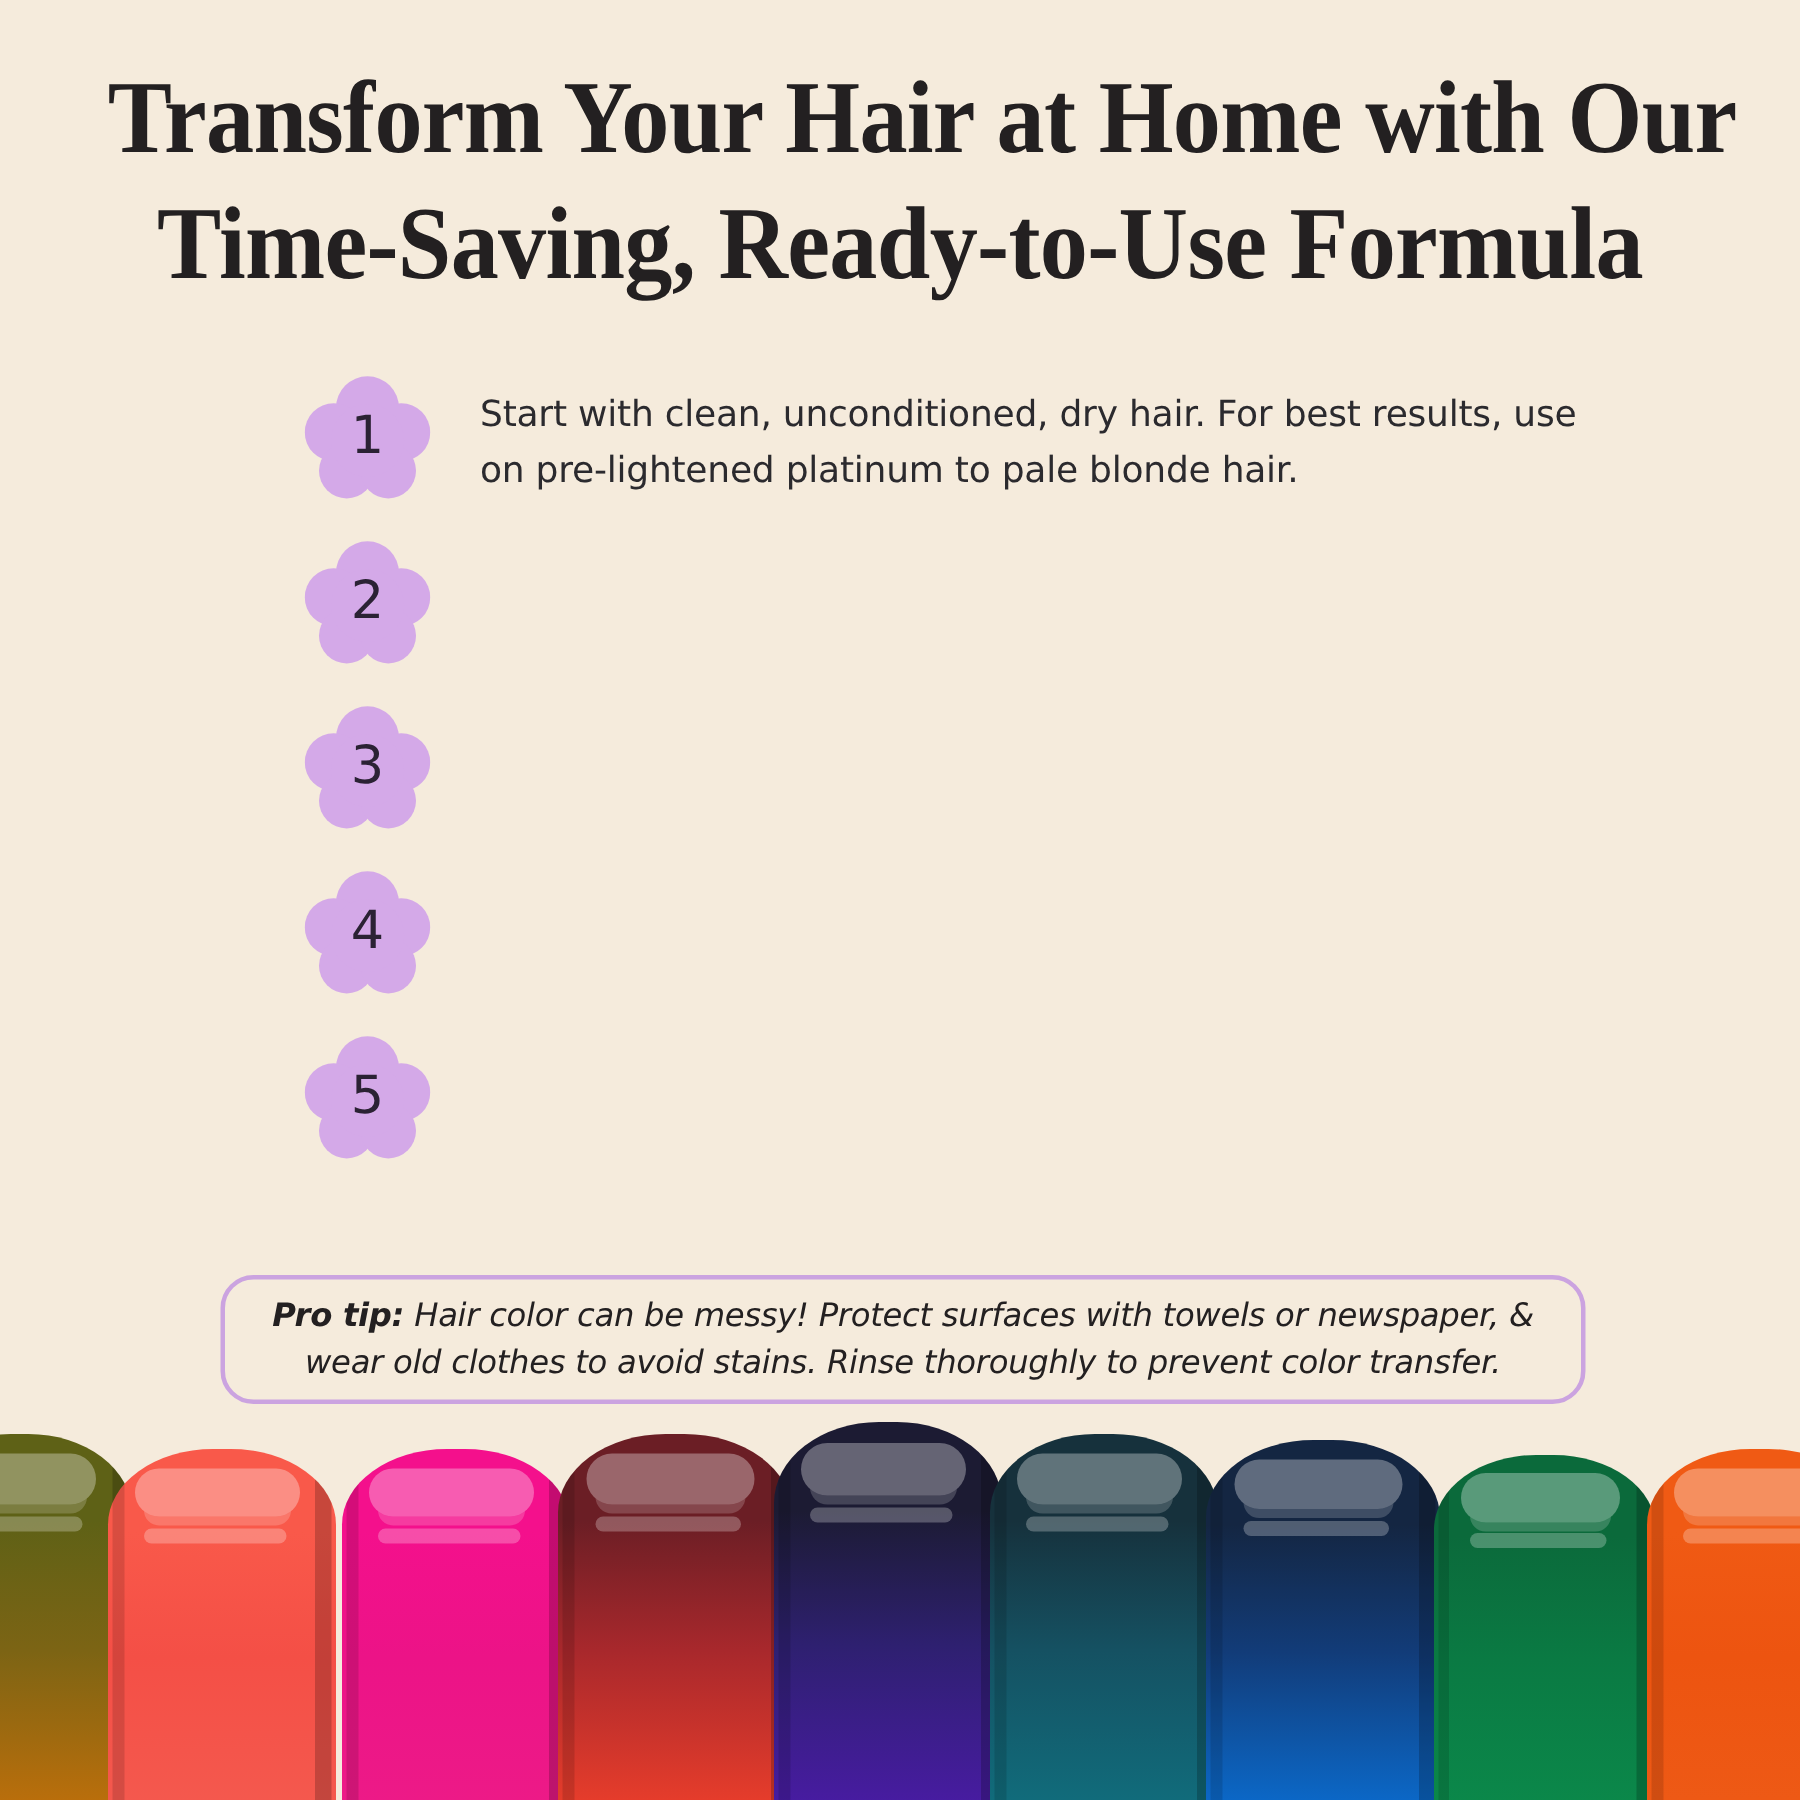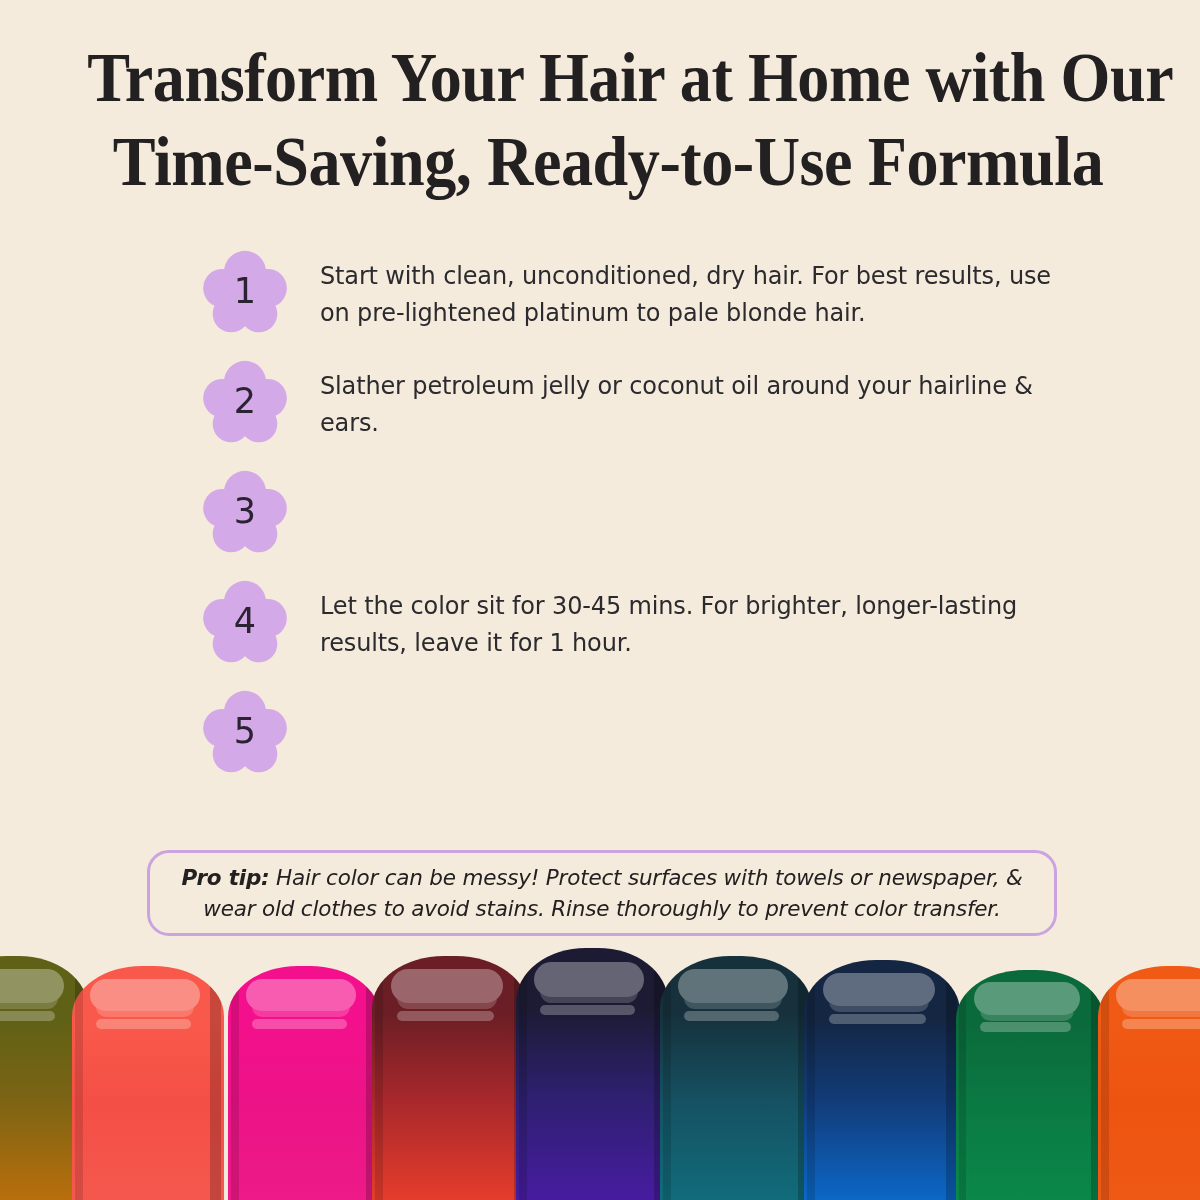--- a/index.html
+++ b/index.html
@@ -12,21 +12,21 @@
 
   body {
     background:#F5EBDC;
     font-family:"Liberation Sans", sans-serif;
     position:relative;
   }
 
   
   .title-block{
     position:absolute;
-    top:36px; left:16px; right:0;
+    top:36px; left:0; right:0;
     text-align:center;
     padding:0 32px;
   }
   .title-line{
     font-family:"Liberation Serif", serif;
     font-size:69px;
     line-height:84px;
     font-weight:700;
     color:#232021;
     letter-spacing:-0.5px;
@@ -190,21 +190,20 @@
           <circle cx="50" cy="26" r="25"></circle>
           <circle cx="23.2" cy="45.5" r="23"></circle>
           <circle cx="76.8" cy="45.5" r="23"></circle>
           <circle cx="33.5" cy="76" r="22"></circle>
           <circle cx="66.5" cy="76" r="22"></circle>
           <circle cx="50" cy="52" r="29"></circle>
         </g>
       </svg>
       <span class="badge-num">2</span>
     </div>
-    <div class="step-text">Slather petroleum jelly or coconut oil around your hairline &amp; ears.</div>
   </div>
 
   <div class="step">
     <div class="badge">
       <svg viewBox="0 0 100 100" aria-hidden="true">
         <g fill="#D4A9E8">
           <circle cx="50" cy="26" r="25"></circle>
           <circle cx="23.2" cy="45.5" r="23"></circle>
           <circle cx="76.8" cy="45.5" r="23"></circle>
           <circle cx="33.5" cy="76" r="22"></circle>
@@ -223,21 +222,20 @@
           <circle cx="50" cy="26" r="25"></circle>
           <circle cx="23.2" cy="45.5" r="23"></circle>
           <circle cx="76.8" cy="45.5" r="23"></circle>
           <circle cx="33.5" cy="76" r="22"></circle>
           <circle cx="66.5" cy="76" r="22"></circle>
           <circle cx="50" cy="52" r="29"></circle>
         </g>
       </svg>
       <span class="badge-num">4</span>
     </div>
-    <div class="step-text">Let the color sit for 30-45 mins. For brighter, longer-lasting results, leave it for 1 hour.</div>
   </div>
 
   <div class="step">
     <div class="badge">
       <svg viewBox="0 0 100 100" aria-hidden="true">
         <g fill="#D4A9E8">
           <circle cx="50" cy="26" r="25"></circle>
           <circle cx="23.2" cy="45.5" r="23"></circle>
           <circle cx="76.8" cy="45.5" r="23"></circle>
           <circle cx="33.5" cy="76" r="22"></circle>

